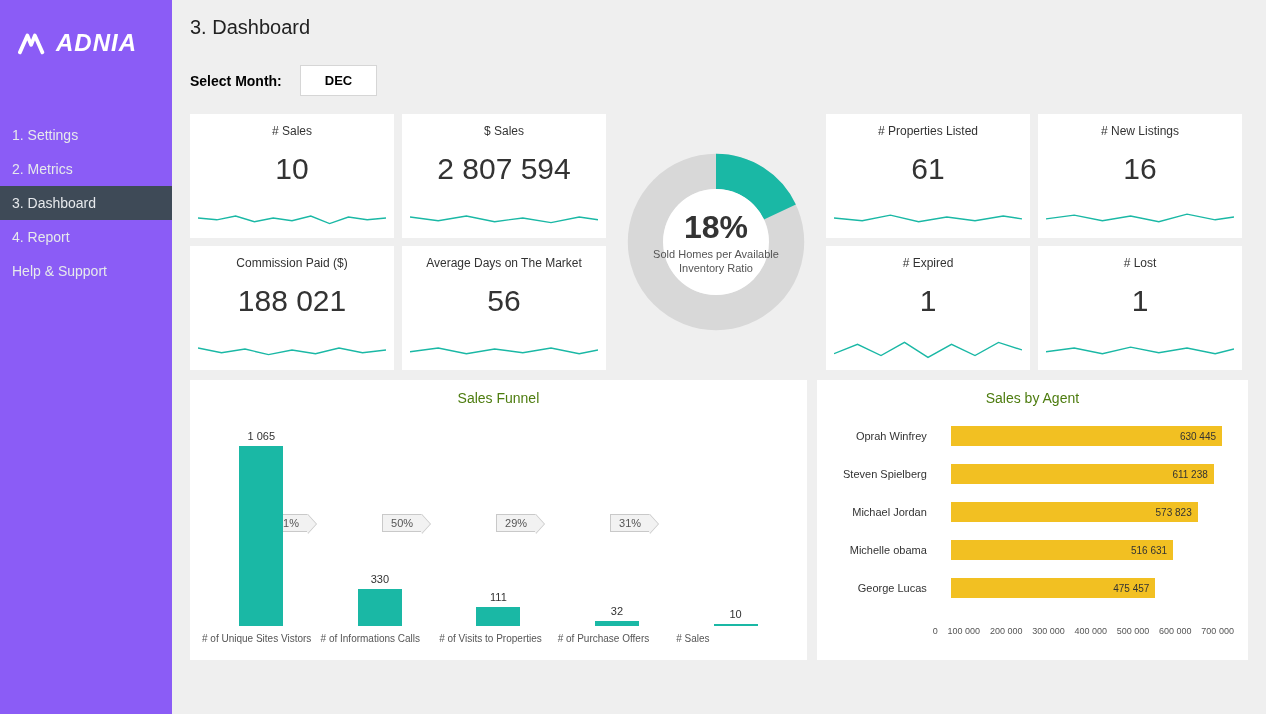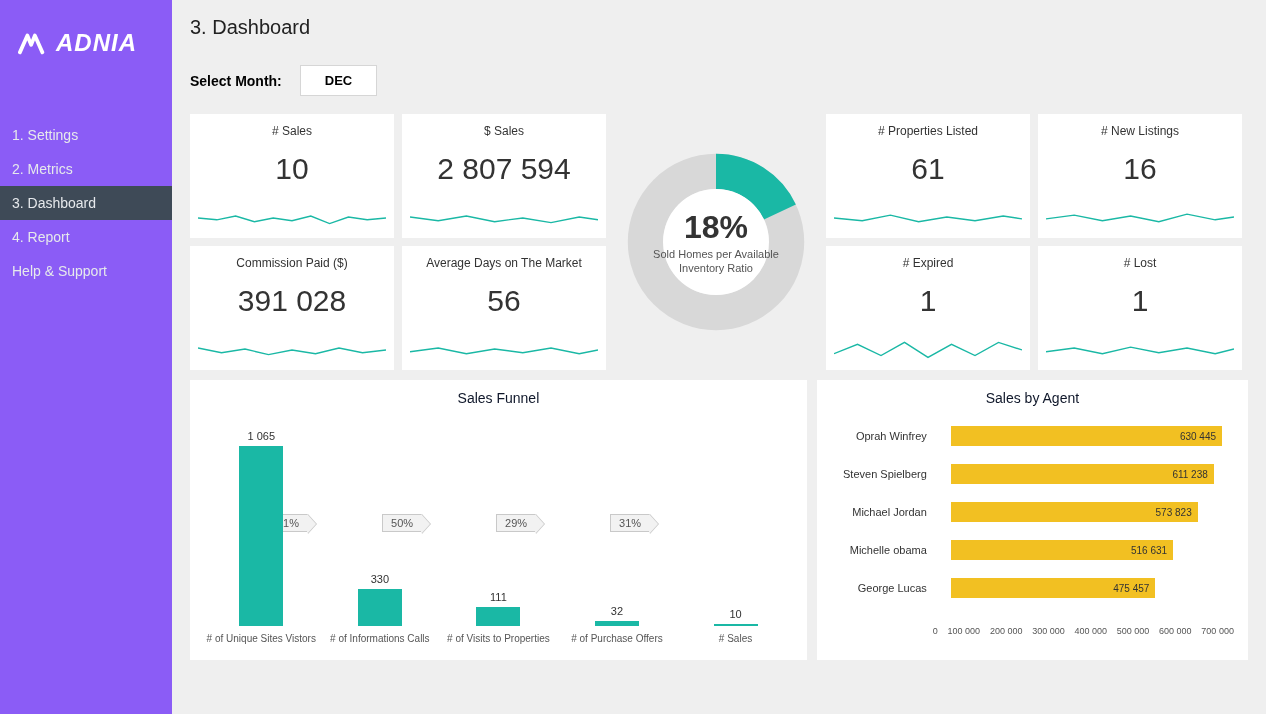--- a/index.html
+++ b/index.html
@@ -24,32 +24,32 @@
 .sparkline { margin-top: auto; width: 100%; height: 30px; }
 .donut-wrap { width: 204px; height: 256px; display: flex; justify-content: center; align-items: center; }
 .donut { position: relative; width: 196px; height: 196px; }
 .donut-center { position: absolute; inset: 0; display: flex; flex-direction: column; justify-content: center; align-items: center; }
 .donut-pct { font-size: 32px; font-weight: 700; color:#333; }
 .donut-label { font-size: 11px; text-align: center; color:#555; max-width:130px; margin-top:2px; line-height:1.2; }
 .charts-row { display: flex; gap: 10px; margin-top: 10px; }
 .panel { background: #fff; padding: 10px 12px 4px 12px; }
 .panel-funnel { width: 618px; height: 280px; }
 .panel-agent { width: 432px; height: 280px; }
-.panel-title { text-align: center; font-size: 14px; color:#0f172a; margin-bottom: 8px; }
+.panel-title { text-align: center; font-size: 14px; color:#4d7c0f; margin-bottom: 8px; }
 .funnel-body { position: relative; height: 230px; }
 .funnel-bars { position: absolute; left: 0; right: 0; bottom: 18px; height: 195px; display: flex; justify-content: space-around; align-items: flex-end; }
 .fbar-wrap { display: flex; flex-direction: column; align-items: center; width: 110px; }
 .fbar-val { font-size: 11px; color:#333; margin-bottom: 4px; }
 .fbar { width: 44px; background: #1ab8a5; }
 .funnel-tags { position: absolute; left: 66px; right: 0; top: 100px; display: flex; gap: 74px; }
 .tag { position: relative; background: #f2f2f2; border: 1px solid #c9c9c9; font-size: 11px; padding: 2px 8px; color:#555; }
 .tag::after { content:""; position:absolute; right:-9px; top:-1px; width:0;height:0; border-top:10px solid transparent; border-bottom:10px solid transparent; border-left:9px solid #f2f2f2; }
 .tag::before { content:""; position:absolute; right:-10px; top:-1px; width:0;height:0; border-top:10px solid transparent; border-bottom:10px solid transparent; border-left:9px solid #c9c9c9; }
 .funnel-xlabels { position:absolute; left:0; right:0; bottom:0; display:flex; justify-content:space-around; font-size:10px; color:#555; }
-.funnel-xlabels span { width:120px; text-align:center; }
+.funnel-xlabels span { width:120px; }
 .agent-body { height: 228px; position: relative; }
 .agent-rows { position:absolute; left:0; right:0; top:12px; display:flex; flex-direction:column; gap:18px; }
 .agent-row { display:flex; align-items:center; gap:8px; }
 .agent-name { width:98px; text-align:right; font-size:11px; color:#333; }
 .agent-bar-track { flex:1; height:20px; position:relative; }
 .agent-bar { position:absolute; left:16px; top:0; bottom:0; background:#f2c022; display:flex; align-items:center; justify-content:flex-end; padding-right:6px; font-size:10px; color:#333; }
 .agent-axis { position:absolute; left:104px; right:2px; bottom:6px; display:flex; justify-content:space-between; font-size:9px; color:#555; }
 </style>
 </head>
 <body>
@@ -83,21 +83,21 @@
     <div class="kpi-col">
       <div class="kpi-card">
         <div class="kpi-title"># Sales</div>
         <div class="kpi-value">10</div>
         <svg class="sparkline" viewBox="0 0 200 30">
             <polyline fill="none" stroke="#1ab8a5" stroke-width="1.5" points="0,16 20,18 40,14 60,20 80,16 100,19 120,14 140,22 160,15 180,18 200,16"></polyline>
           </svg>
       </div>
       <div class="kpi-card">
         <div class="kpi-title">Commission Paid ($)</div>
-        <div class="kpi-value">391 028</div>
+        <div class="kpi-value">188 021</div>
         <svg class="sparkline" viewBox="0 0 200 30">
             <polyline fill="none" stroke="#1ab8a5" stroke-width="1.5" points="0,14 25,19 50,15 75,21 100,16 125,20 150,14 175,19 200,16"></polyline>
           </svg>
       </div>
     </div>
     <div class="kpi-col">
       <div class="kpi-card">
         <div class="kpi-title">$ Sales</div>
         <div class="kpi-value">2 807 594</div>
         <svg class="sparkline" viewBox="0 0 200 30">

